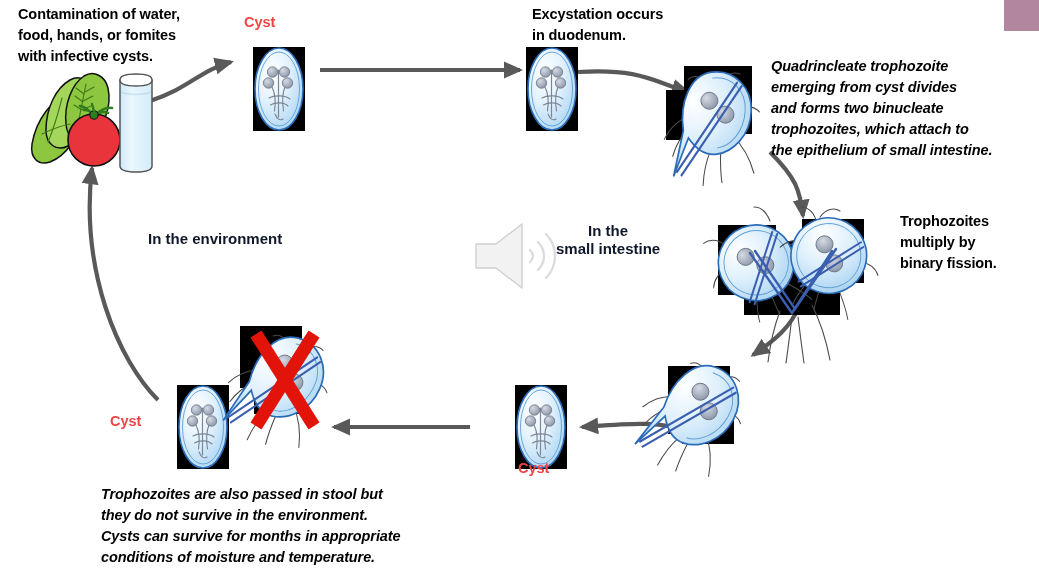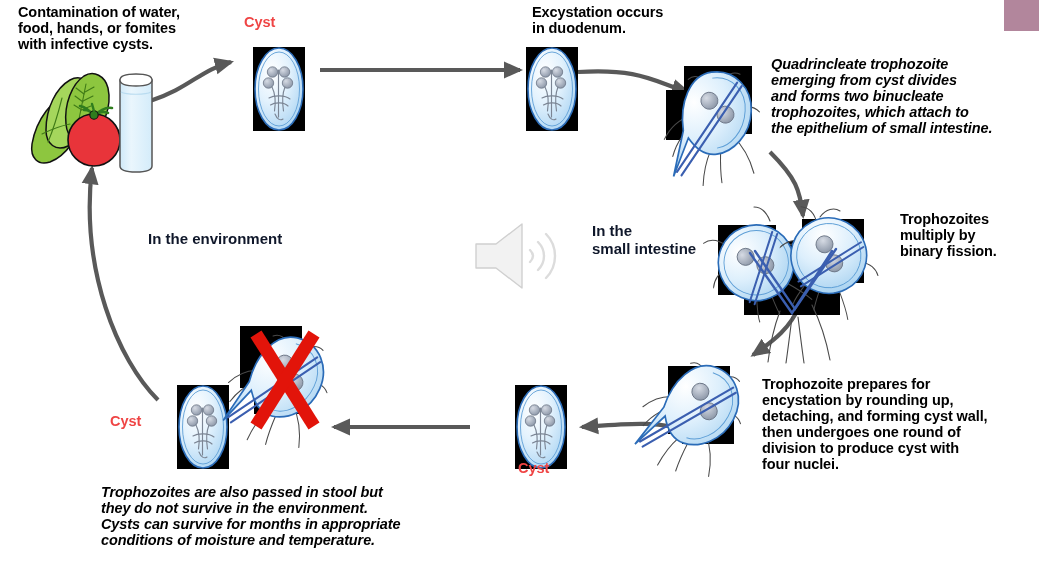--- a/index.html
+++ b/index.html
@@ -14,21 +14,21 @@
     background: #ffffff;
     overflow: hidden;
     font-family: "Liberation Sans", sans-serif;
   }
   .abs { position: absolute; }
   .txt {
     position: absolute;
     color: #000000;
     font-family: "Liberation Sans", sans-serif;
     font-size: 14.5px;
-    line-height: 16px;
+    line-height: 21px;
     font-weight: 700;
     white-space: pre-line;
     letter-spacing: -0.1px;
   }
   .label-cyst {
     position: absolute;
     color: #ef4444;
     font-family: "Liberation Sans", sans-serif;
     font-size: 14.5px;
     font-weight: 700;
@@ -293,35 +293,29 @@
   <div class="txt" style="left:771px; top:56px; width:262px;font-style:italic;">Quadrincleate trophozoite
 emerging from cyst divides
 and forms two binucleate
 trophozoites, which attach to
 the epithelium of small intestine.</div>
 
   <div class="txt" style="left:900px; top:211px; width:140px;">Trophozoites
 multiply by
 binary fission.</div>
 
-  <div class="txt" style="left:762px; top:376px; width:278px;">Trophozoite prepares for
-encystation by rounding up,
-detaching, and forming cyst wall,
-then undergoes one round of
-division to produce cyst with
-four nuclei.</div>
 
   <div class="txt" style="left:101px; top:484px; width:420px;font-style:italic;">Trophozoites are also passed in stool but
 they do not survive in the environment.
 Cysts can survive for months in appropriate
 conditions of moisture and temperature.</div>
 
   <div class="zone-label" style="left:148px; top:230px;">In the environment</div>
 
-  <div class="zone-label" style="left:556px; top:222px; text-align:left;margin-left:36px;">In the
+  <div class="zone-label" style="left:556px; top:222px; text-align:center;">In the
 small intestine</div>
 
   <div class="label-cyst" style="left:244px; top:14px;">Cyst</div>
 
   <div class="label-cyst" style="left:110px; top:413px;">Cyst</div>
 
   <div class="label-cyst" style="left:518px; top:460px;">Cyst</div>
 
 </div>
 

